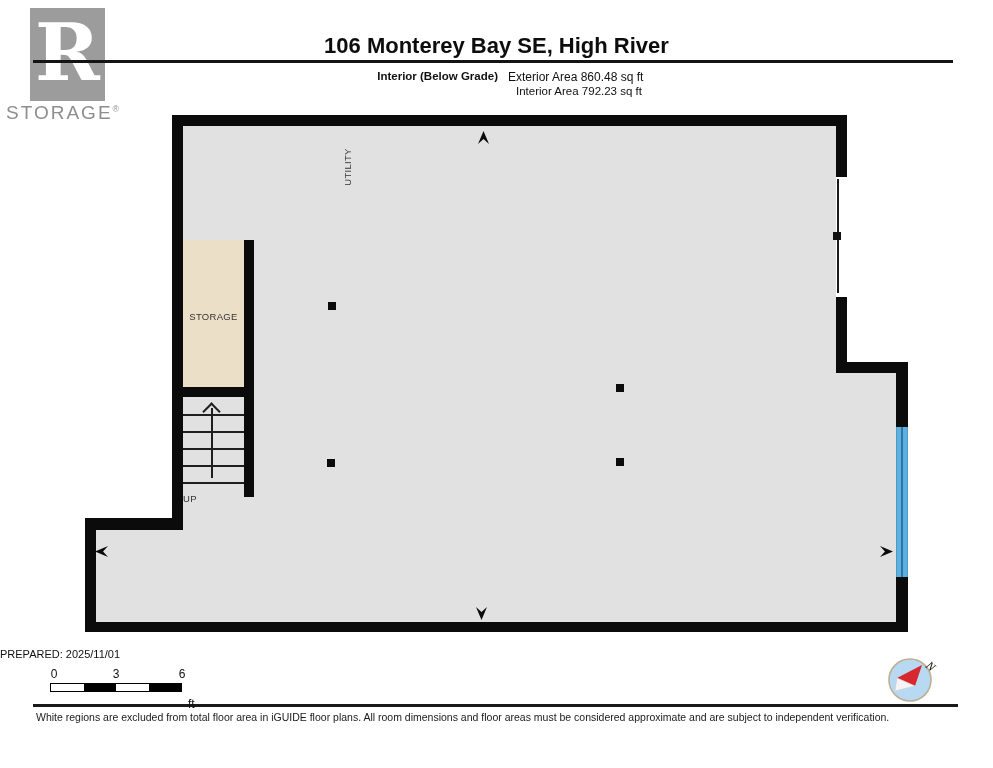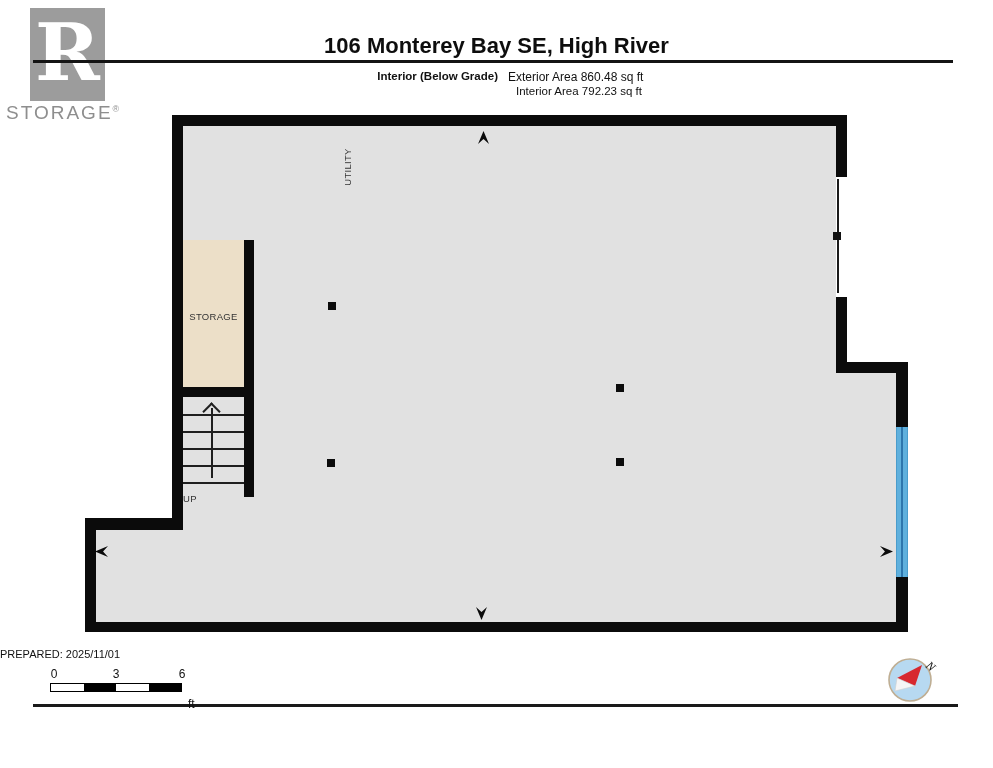--- a/index.html
+++ b/index.html
@@ -145,14 +145,15 @@
   <div class="abs" id="prepared-text">PREPARED: 2025/11/01</div>
 
   <svg class="abs" id="compass" width="54" height="54" viewBox="0 0 54 54">
     <circle cx="24" cy="28" r="21" fill="#b7d9f1" stroke="#bfae93" stroke-width="1.6"></circle>
     <polygon points="36,13 11,26 29,34" fill="#d7282f"></polygon>
     <polygon points="11,26 29,34 9,39" fill="#f5f5f5" stroke="#cfcfcf" stroke-width="0.6"></polygon>
     <text x="41" y="17" font-size="12" font-style="italic" font-family="Liberation Serif, serif" fill="#111" transform="rotate(40 43 13)">N</text>
   </svg>
 
   <div class="abs" id="footer-divider"></div>
+  <div class="abs" id="disclaimer">White regions are excluded from total floor area in iGUIDE floor plans. All room dimensions and floor areas must be considered approximate and are subject to independent verification.</div>
 
 </div>
 
 </body></html>

